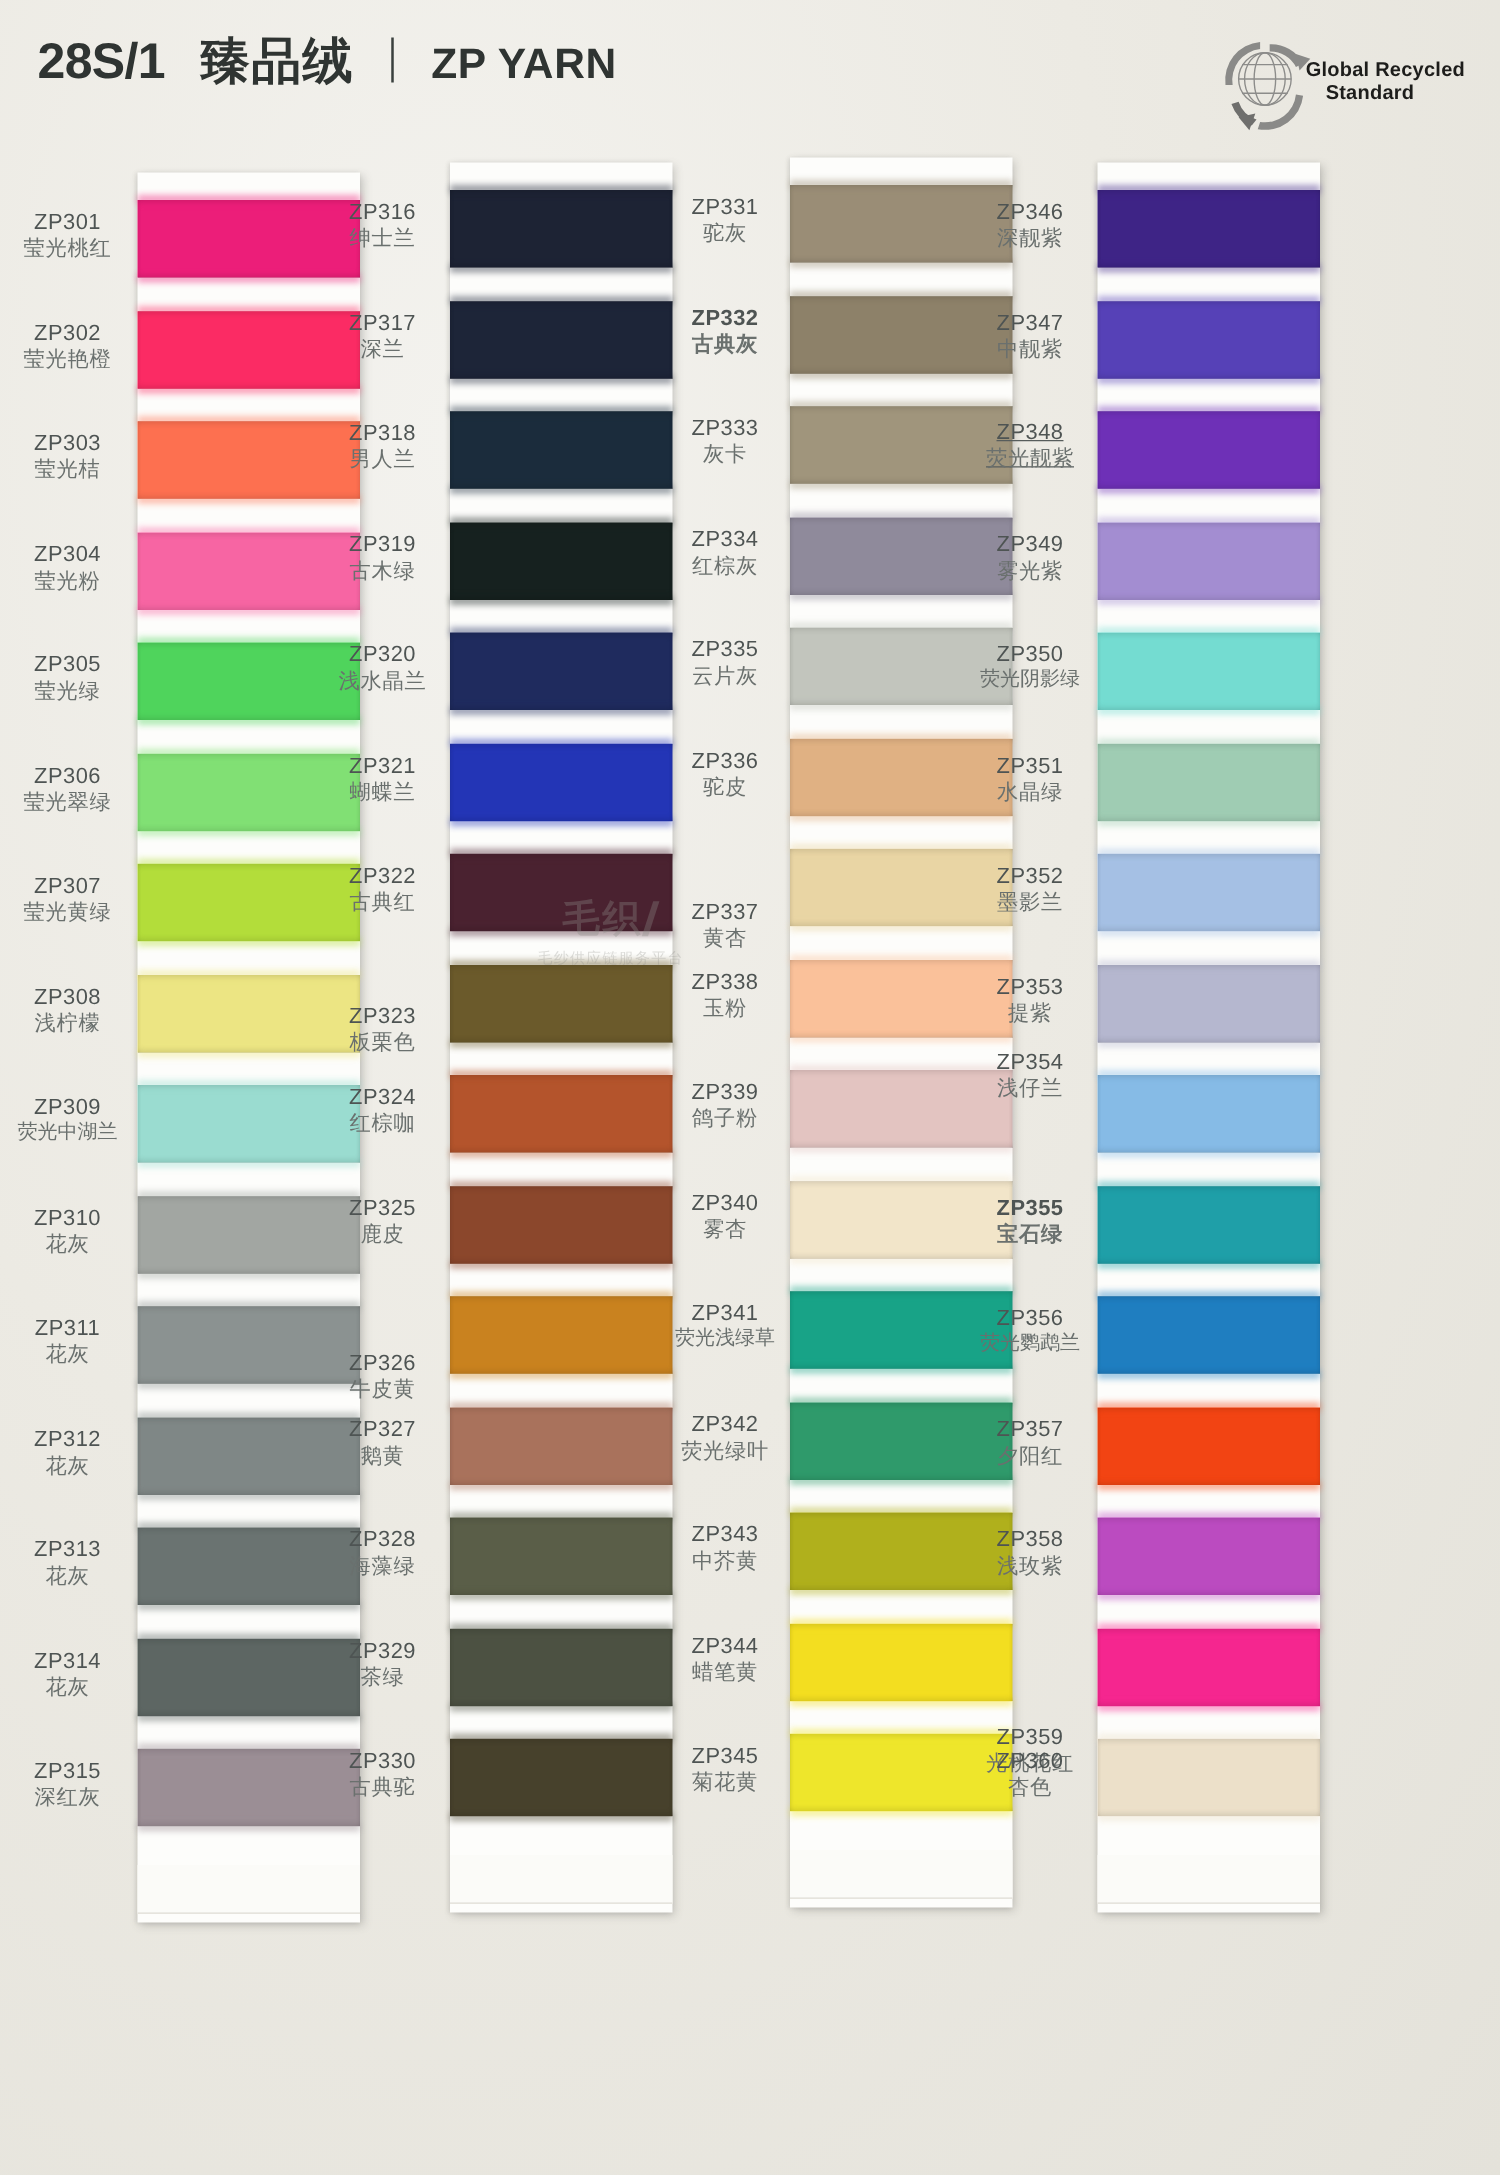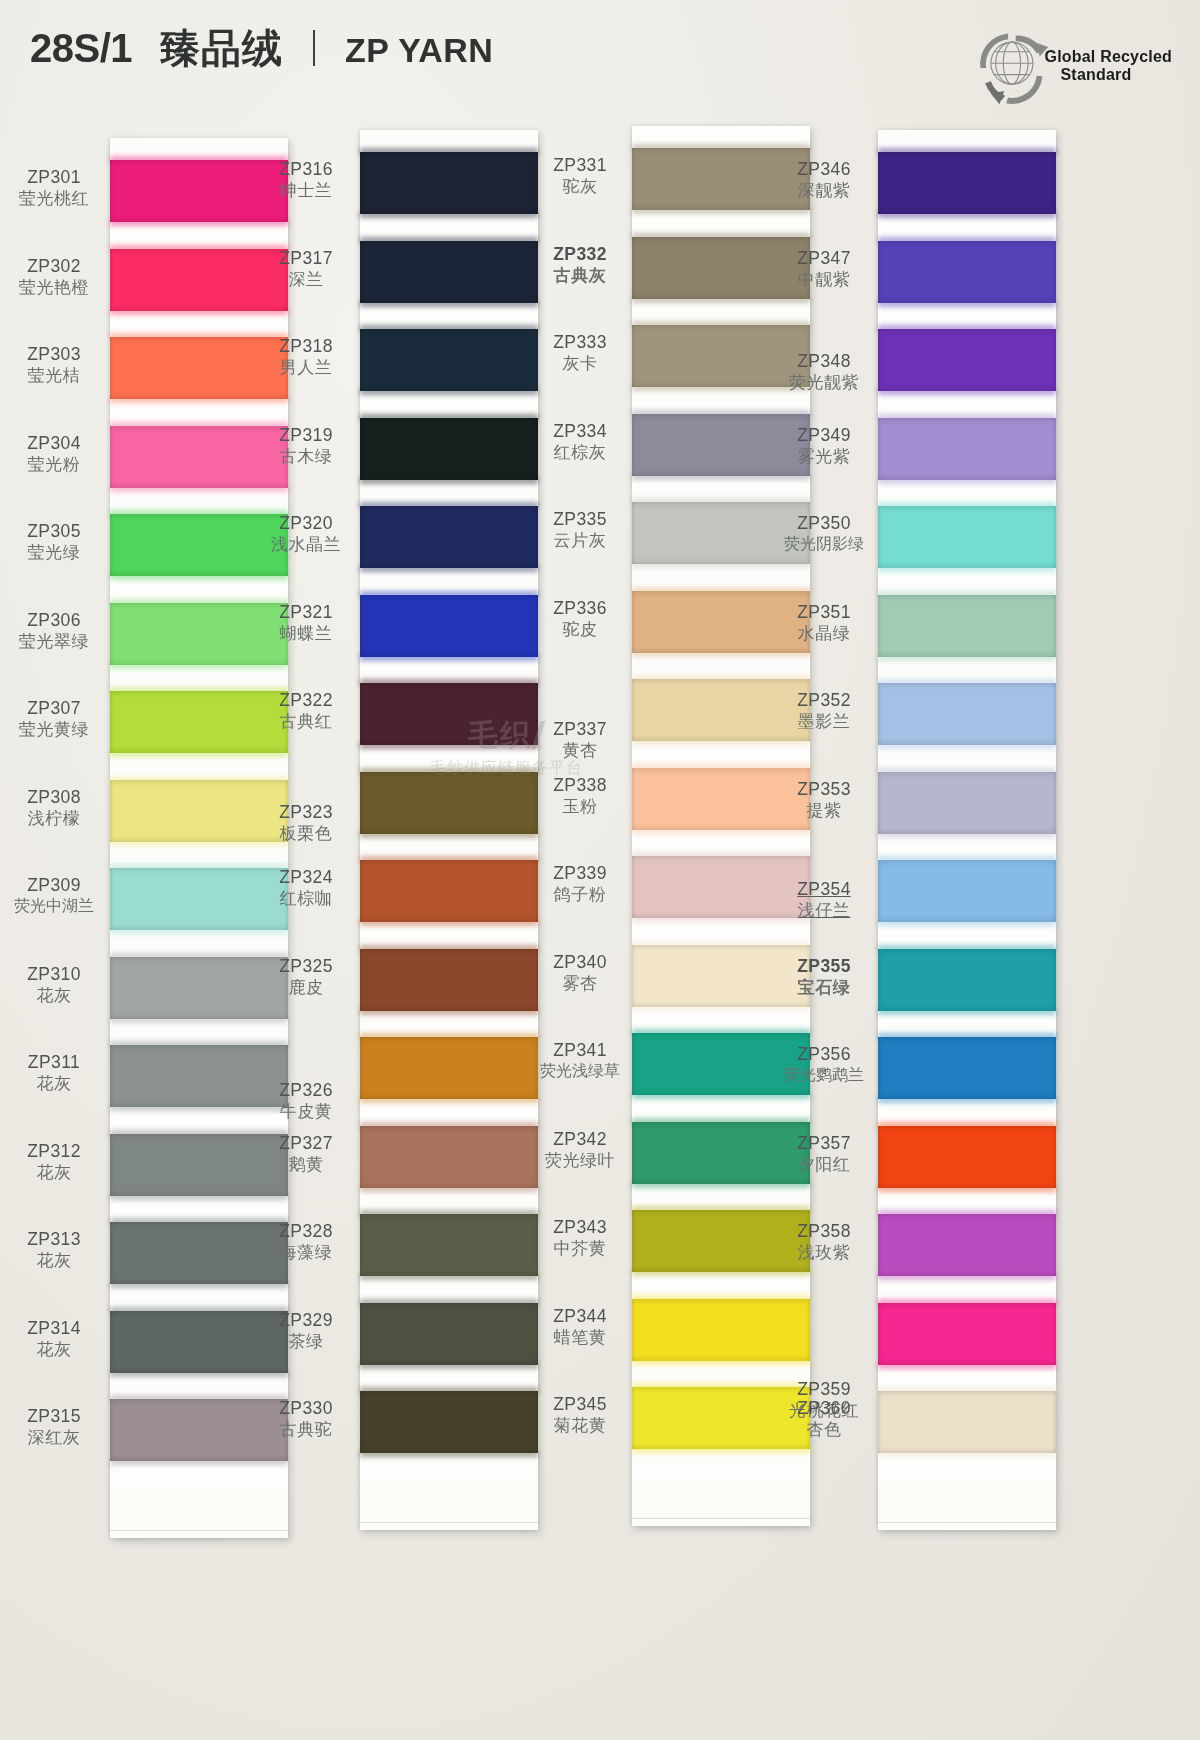--- a/index.html
+++ b/index.html
@@ -119,21 +119,21 @@
 
   
   .watermark{
     position:absolute;left:430px;top:715px;z-index:6;
     opacity:0.33;pointer-events:none;
     color:#8d8d88;
     font-size:30px;font-weight:bold;letter-spacing:2px;
     text-align:center;
   }
   .watermark .wm-sub{
-    font-size:16px;font-weight:normal;letter-spacing:1px;margin-top:2px;opacity:0.85;
+    font-size:12px;font-weight:normal;letter-spacing:1px;margin-top:2px;opacity:0.85;
   }
   .watermark .wm-slash{
     display:inline-block;transform:skewX(-18deg);
     width:5px;height:28px;background:#8d8d88;margin:0 4px;position:relative;top:4px;
   }
 </style>
 </head>
 <body>
 
 <div class="paper-bg"></div>
@@ -439,21 +439,21 @@
       </div>
     <div class="labels">
         <div class="lbl" style="top: 38px;">
           <span class="code">ZP346</span>
           <span class="name">深靓紫</span>
         </div>
         <div class="lbl" style="top: 126.5px;">
           <span class="code">ZP347</span>
           <span class="name">中靓紫</span>
         </div>
-        <div class="lbl" style="top: 230px;">
+        <div class="lbl" style="top: 214px; text-decoration: underline;">
           <span class="code">ZP348</span>
           <span class="name">荧光靓紫</span>
         </div>
         <div class="lbl" style="top: 303.5px;">
           <span class="code">ZP349</span>
           <span class="name">雾光紫</span>
         </div>
         <div class="lbl" style="top: 392px;">
           <span class="code">ZP350</span>
           <span class="name long">荧光阴影绿</span>
@@ -463,21 +463,21 @@
           <span class="name">水晶绿</span>
         </div>
         <div class="lbl" style="top: 569px;">
           <span class="code">ZP352</span>
           <span class="name">墨影兰</span>
         </div>
         <div class="lbl" style="top: 657.5px;">
           <span class="code">ZP353</span>
           <span class="name">提紫</span>
         </div>
-        <div class="lbl" style="top: 758px; text-decoration: underline;">
+        <div class="lbl" style="top: 718px;">
           <span class="code">ZP354</span>
           <span class="name">浅仔兰</span>
         </div>
         <div class="lbl" style="top: 834.5px; font-weight: bold;">
           <span class="code">ZP355</span>
           <span class="name">宝石绿</span>
         </div>
         <div class="lbl" style="top: 923px;">
           <span class="code">ZP356</span>
           <span class="name long">荧光鹦鹉兰</span>

